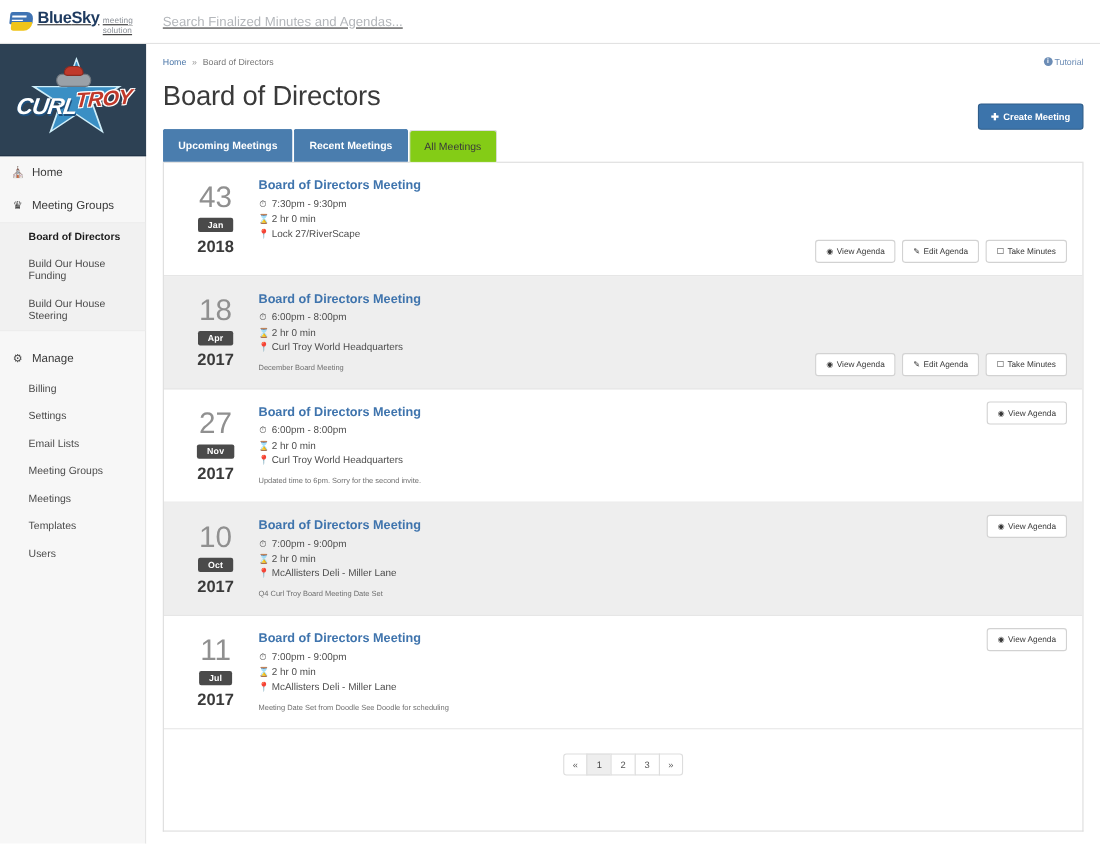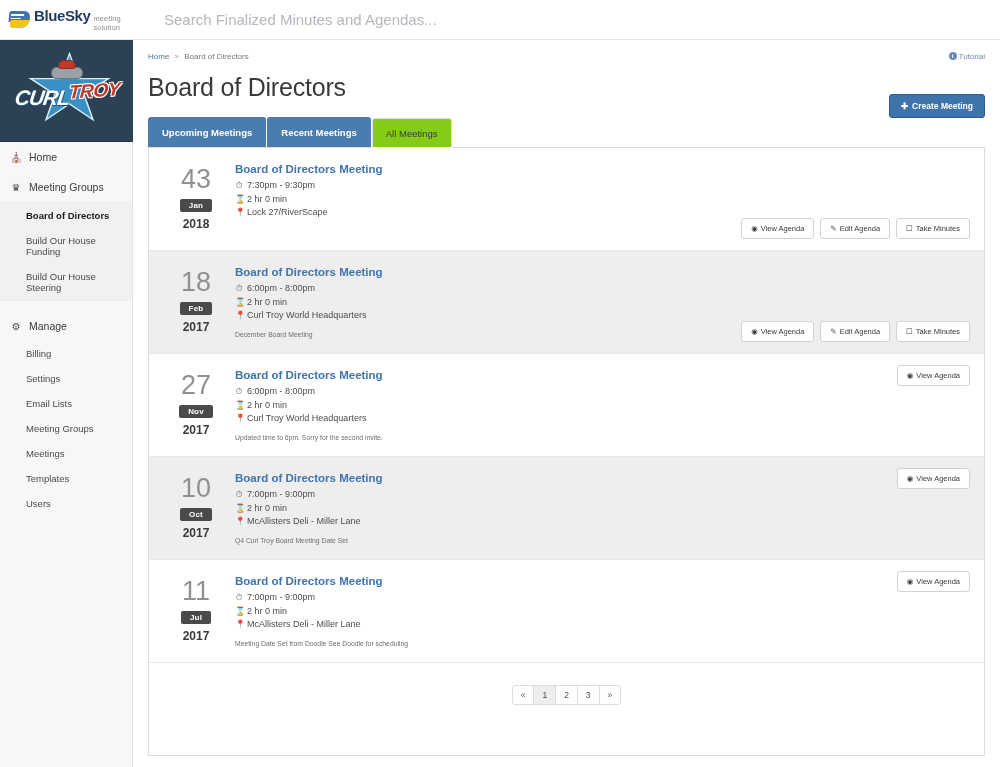--- a/index.html
+++ b/index.html
@@ -11,21 +11,21 @@
     font-family: "Liberation Sans", sans-serif;
     color: #333333;
     overflow: hidden;
   }
   .app { position: relative; width: 1000px; height: 767px; }
 
   
   .topbar {
     position: absolute; top: 0; left: 0; width: 1000px; height: 40px;
     background: #ffffff; border-bottom: 1px solid #e2e2e2;
-    display: flex; align-items: center;
+    display: flex; align-items: center; text-decoration: underline;
   }
   .brand {
     width: 140px; height: 40px; display: flex; align-items: center;
     padding-left: 9px; gap: 3px;
   }
   .brand-mark { position: relative; width: 22px; height: 20px; flex: none; }
   .brand-mark .m-blue {
     position: absolute; left: 0; top: 1px; width: 21px; height: 11px;
     background: #3f73b3; border-radius: 2px 6px 1px 1px;
     transform: skewX(-6deg);
@@ -43,21 +43,21 @@
     background: #f0c419; border-radius: 1px 1px 8px 3px;
     transform: skewX(-6deg);
   }
   .brand-text { display: flex; align-items: baseline; gap: 3px; }
   .brand-name {
     font-size: 15px; font-weight: bold; color: #1e3a5f; letter-spacing: -0.4px;
   }
   .brand-name .sky { color: #1e3a5f; }
   .brand-sub { font-size: 7.5px; color: #8a8f96; letter-spacing: 0.1px; }
   .topsearch {
-    margin-left: 24px; font-size: 15px; color: #b4b7bb; font-weight: 300;
+    margin-left: 8px; font-size: 12px; color: #b4b7bb; font-weight: 300;
   }
 
   
   .sidebar {
     position: absolute; top: 40px; left: 0; width: 133px; height: 727px;
     background: #f7f7f7; border-right: 1px solid #e2e2e2;
   }
   .sidebar-logo {
     width: 133px; height: 102px; background: #2d4154;
     position: relative; overflow: hidden;
@@ -181,21 +181,21 @@
   .mrow.alt { background: #eeeeee; }
   .mdate {
     width: 66px; flex: none; text-align: center; padding-top: 2px;
   }
   .mday { font-size: 27px; color: #909090; font-weight: normal; line-height: 30px; }
   .mmon {
     display: inline-block; background: #4a4a4a; color: #ffffff;
     font-size: 8px; font-weight: bold; padding: 2px 9px; border-radius: 2px;
     margin: 4px 0 5px 0; letter-spacing: 0.2px;
   }
-  .myr { font-size: 12px; color: #3a3a3a; font-weight: bold; }
+  .myr { font-size: 15px; color: #3a3a3a; font-weight: bold; }
   .minfo { flex: 1; padding-left: 6px; padding-top: 1px; }
   .mtitle {
     font-size: 11.5px; color: #3f74ad; font-weight: bold; margin-bottom: 4px; cursor: pointer;
   }
   .mline {
     font-size: 9px; color: #4d4d4d; line-height: 13.5px;
     display: flex; align-items: center; gap: 4px;
   }
   .mico { width: 8px; display: inline-block; text-align: center; font-size: 8.5px; color: #4d4d4d; }
   .mnote { font-size: 6.8px; color: #6f6f6f; margin-top: 8px; }
@@ -349,21 +349,21 @@
           <div class="btn-light">
             <span>☐</span>
             <span>Take Minutes</span>
           </div>
         </div>
       </div>
 
       <div class="mrow alt">
         <div class="mdate">
           <div class="mday">18</div>
-          <div class="mmon">Feb</div>
+          <div class="mmon">Apr</div>
           <div class="myr">2017</div>
         </div>
         <div class="minfo">
           <div class="mtitle">Board of Directors Meeting</div>
           <div class="mline">
             <span class="mico">⏱</span>
             <span>6:00pm - 8:00pm</span>
           </div>
           <div class="mline">
             <span class="mico">⌛</span>

